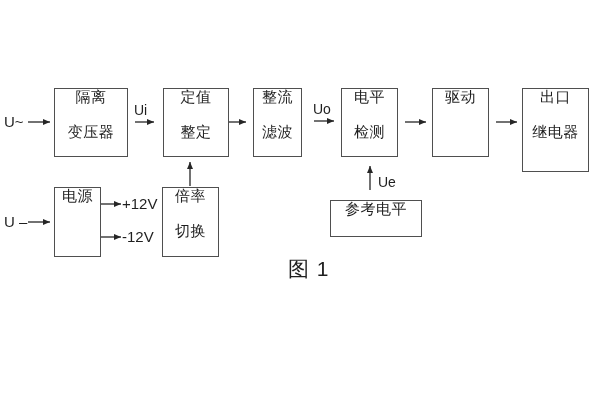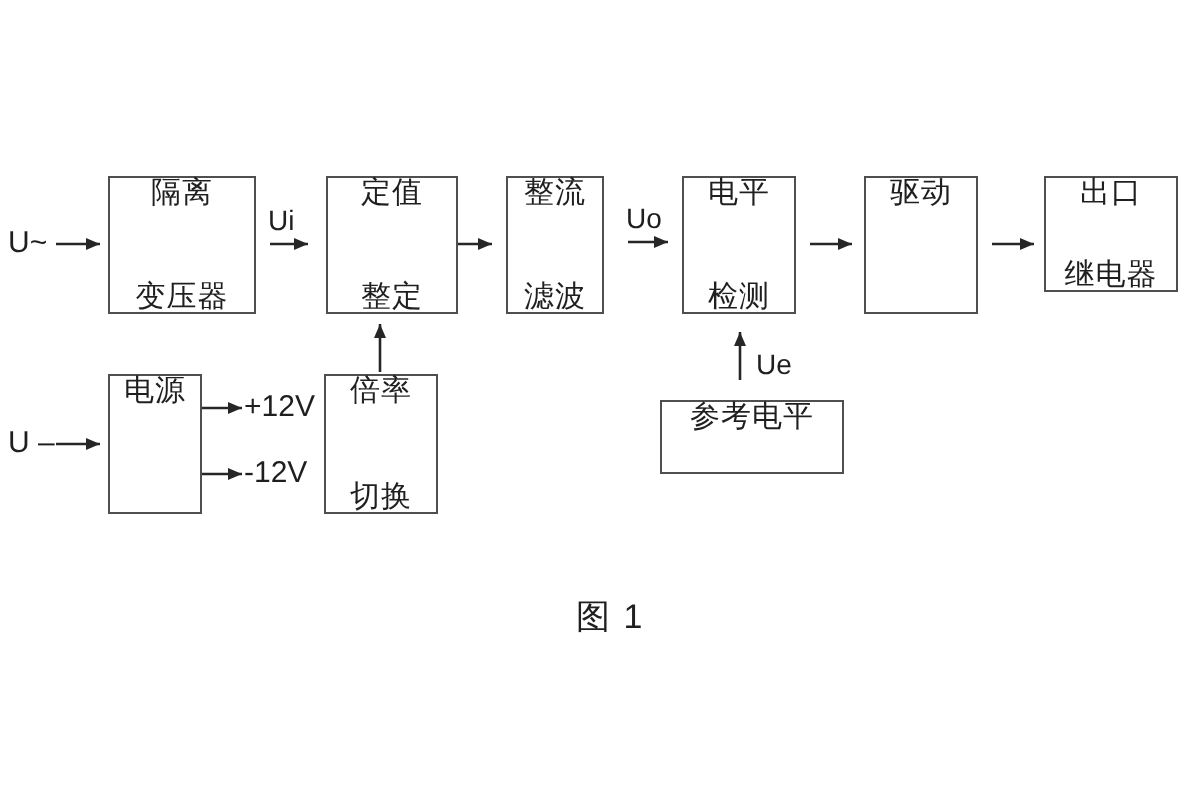--- a/index.html
+++ b/index.html
@@ -10,29 +10,29 @@
     width:600px;height:400px;overflow:hidden;background:var(--bg);
     font-family:"Liberation Sans","DejaVu Sans",sans-serif;
     color:var(--text);
   }
   .stage{position:relative;width:600px;height:400px;background:var(--bg);}
   .overlay{position:absolute;left:0;top:0;width:600px;height:400px;}
   .overlay line{stroke:var(--arrow);stroke-width:1.3;}
   .box{
     position:absolute;box-sizing:border-box;
     border:1px solid var(--border);background:var(--bg);
-    display:flex;flex-direction:column;align-items:center;justify-content:space-between;
+    display:flex;flex-direction:column;align-items:center;justify-content:flex-start;
     gap:20px;font-size:15px;color:var(--text);
   }
   .box span{line-height:15px;white-space:nowrap;letter-spacing:0.5px;}
   .lbl{
     position:absolute;font-size:15px;line-height:15px;color:var(--text);white-space:nowrap;
   }
   .sig{font-size:14px;}
-  .caption{position:absolute;font-size:17px;line-height:16px;color:var(--text);letter-spacing:1px;margin-top:40px;}
+  .caption{position:absolute;font-size:21px;line-height:16px;color:var(--text);letter-spacing:1px;}
 </style>
 </head>
 <body>
 
 <div class="stage">
 
   <svg class="overlay" width="600" height="400" aria-hidden="true">
     <defs>
       <marker id="ah" markerWidth="8" markerHeight="7" refX="7" refY="3" orient="auto" markerUnits="userSpaceOnUse">
         <path d="M0,0 L7,3 L0,6 Z" fill="#262626"></path>
@@ -63,21 +63,21 @@
     <span>整流</span>
     <span>滤波</span>
   </div>
   <div class="box" style="left:341px;top:88px;width:57px;height:69px">
     <span>电平</span>
     <span>检测</span>
   </div>
   <div class="box" style="left:432px;top:88px;width:57px;height:69px">
     <span>驱动</span>
   </div>
-  <div class="box" style="left:522px;top:88px;width:67px;height:58px">
+  <div class="box" style="left:522px;top:88px;width:67px;height:84px">
     <span>出口</span>
     <span>继电器</span>
   </div>
 
   <div class="box" style="left:162px;top:187px;width:57px;height:70px">
     <span>倍率</span>
     <span>切换</span>
   </div>
   <div class="box" style="left:54px;top:187px;width:47px;height:70px">
     <span>电源</span>

